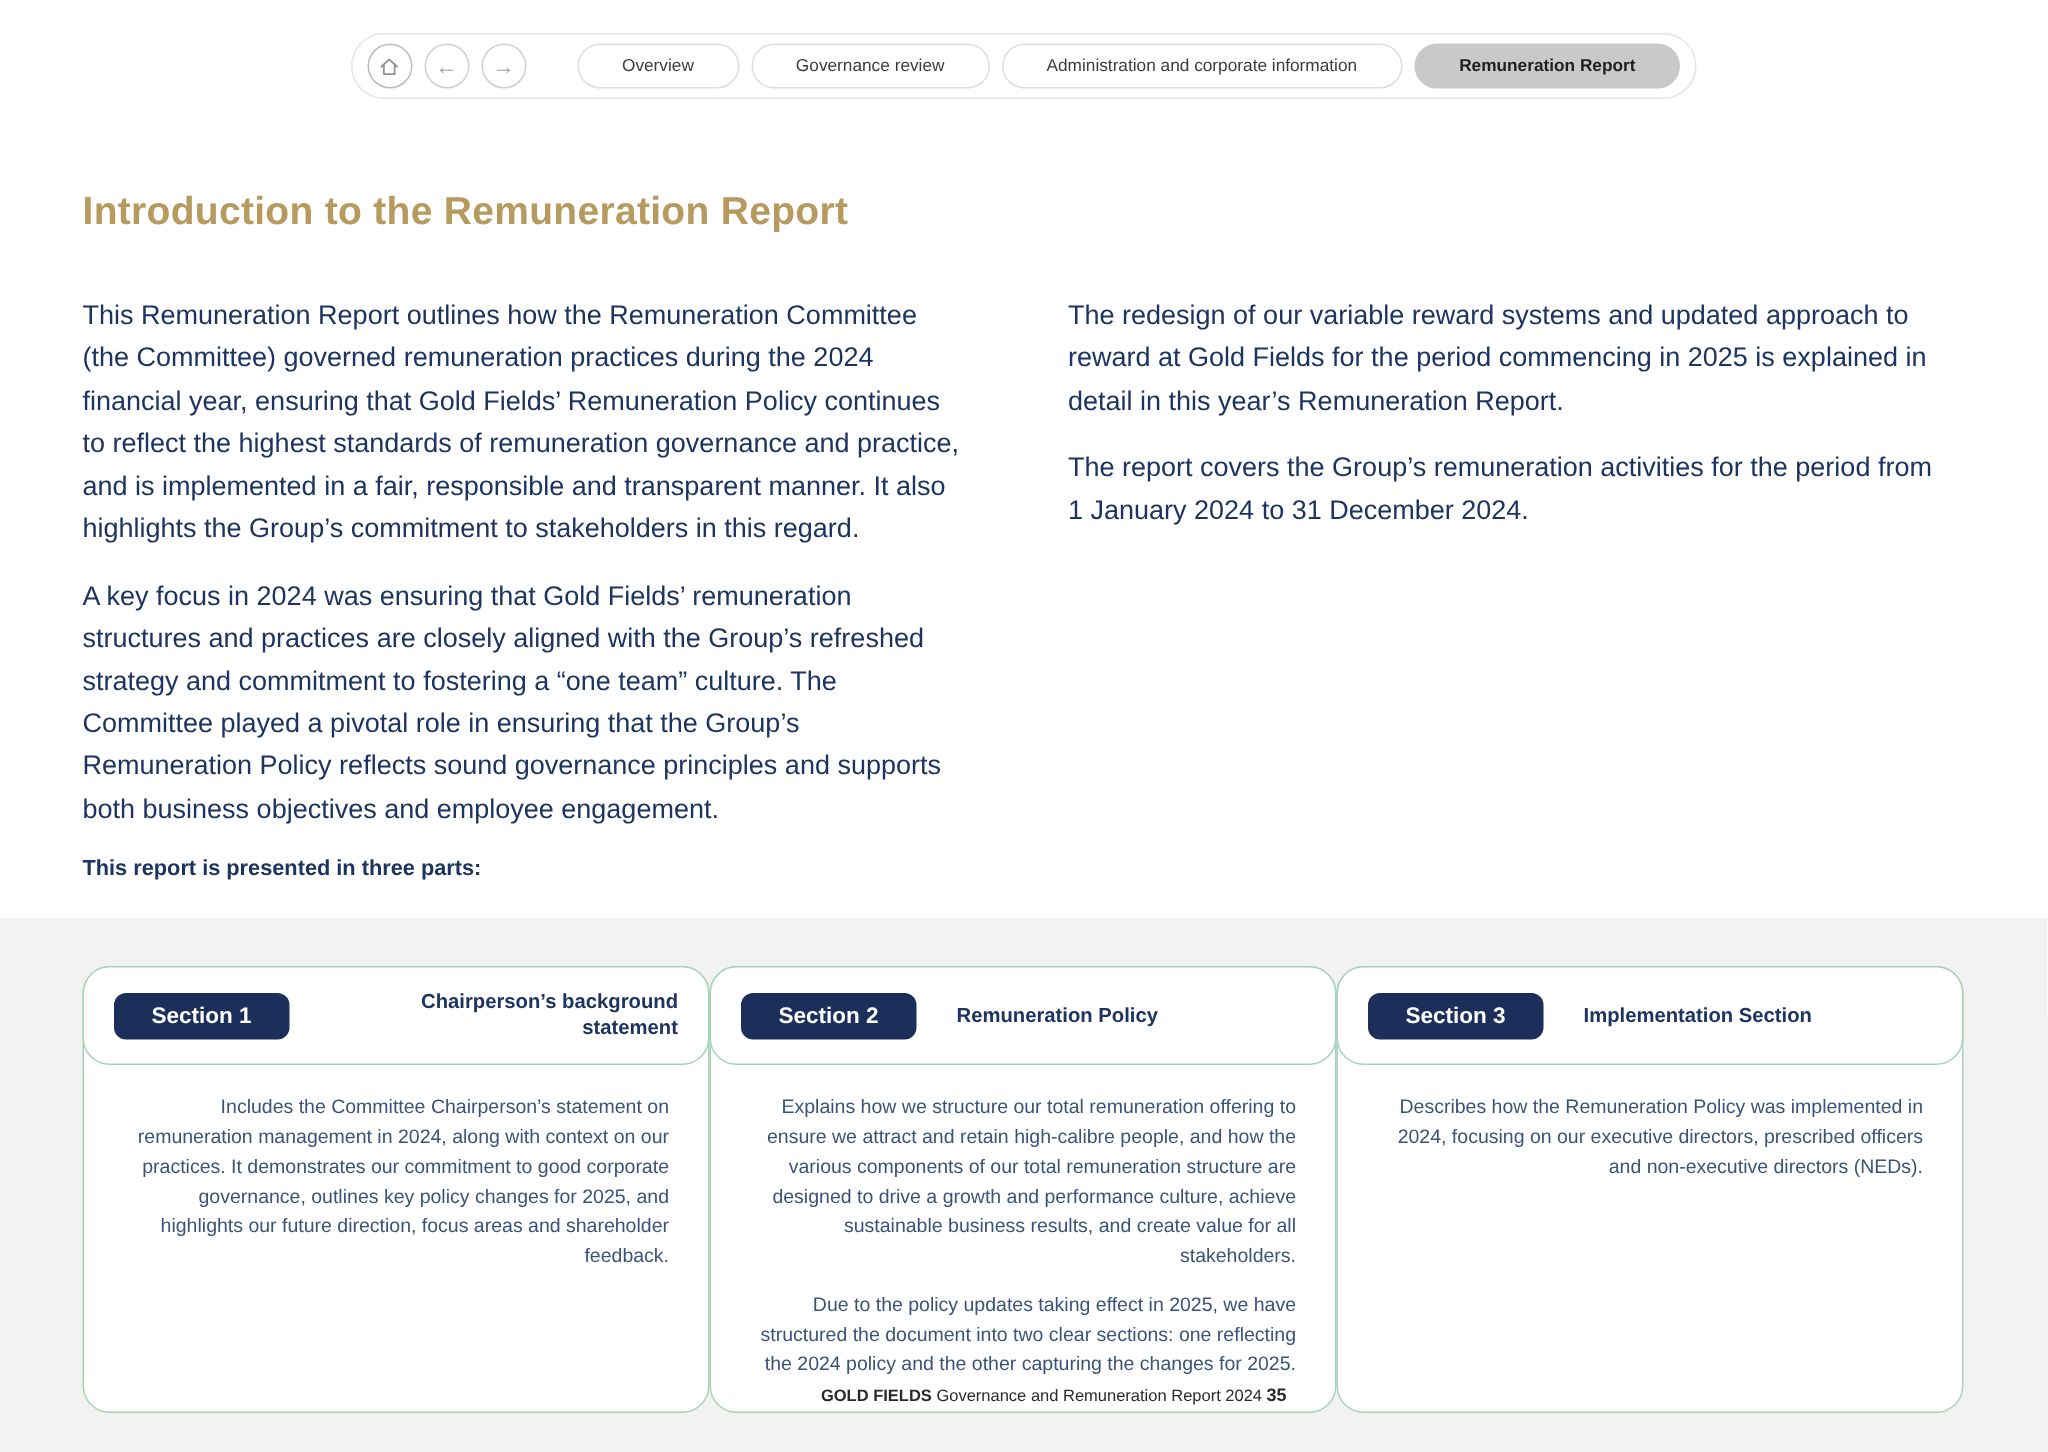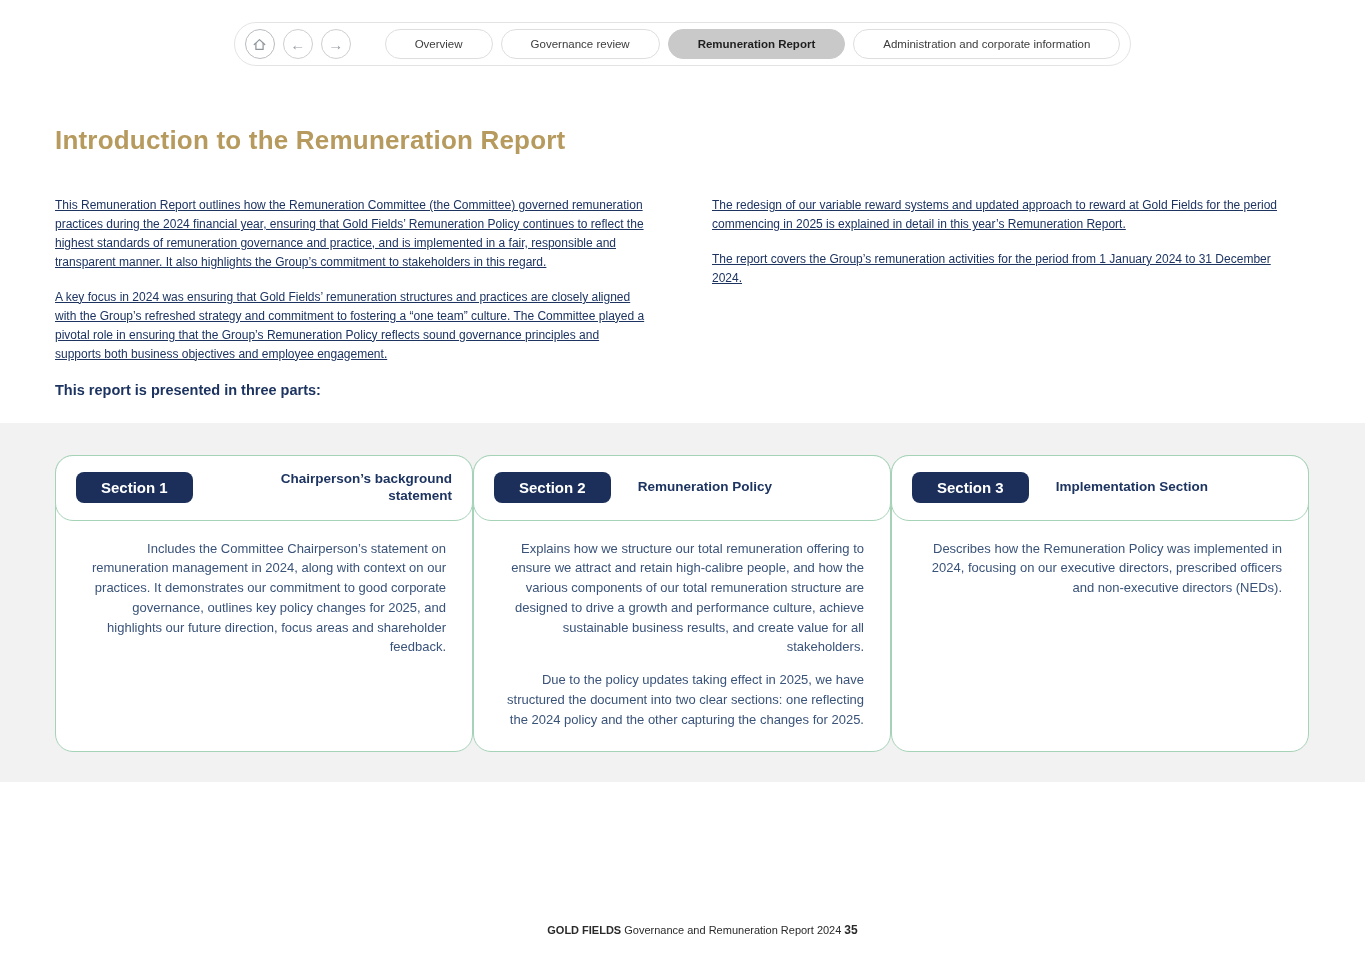--- a/index.html
+++ b/index.html
@@ -63,21 +63,21 @@
     color: #b69а5e;
     color: #b69a5e;
     letter-spacing: 0.2px;
   }
   .intro-cols {
     display: flex;
     gap: 67px;
     margin-top: 40px;
     color: #1d3461;
   }
-  .intro-col { font-size: 12px; line-height: 1.58; text-decoration: underline; }
+  .intro-col { font-size: 18px; line-height: 1.58; }
   .intro-col.left { width: 590px; flex: none; }
   .intro-col.right { width: 578px; flex: none; }
   .intro-col p + p { margin-top: 16px; }
   .lead-line {
     margin-top: 18px;
     font-size: 14.5px;
     font-weight: bold;
     color: #1d3461;
   }
 
@@ -161,22 +161,22 @@
   <div class="nav-circle">
     <span class="nav-arrow">←</span>
   </div>
   <div class="nav-circle">
     <span class="nav-arrow">→</span>
   </div>
 
   <div class="nav-tabs">
     <button class="nav-tab">Overview</button>
     <button class="nav-tab">Governance review</button>
+    <button class="nav-tab">Administration and corporate information</button>
     <button class="nav-tab active">Remuneration Report</button>
-    <button class="nav-tab">Administration and corporate information</button>
   </div>
 </nav>
 
 <main class="content">
   <h1 class="page-title">Introduction to the Remuneration Report</h1>
 
   <div class="intro-cols">
     <div class="intro-col left">
       <p>This Remuneration Report outlines how the Remuneration Committee (the Committee) governed remuneration practices during the 2024 financial year, ensuring that Gold Fields’ Remuneration Policy continues to reflect the highest standards of remuneration governance and practice, and is implemented in a fair, responsible and transparent manner. It also highlights the Group’s commitment to stakeholders in this regard.</p>
       <p>A key focus in 2024 was ensuring that Gold Fields’ remuneration structures and practices are closely aligned with the Group’s refreshed strategy and commitment to fostering a “one team” culture. The Committee played a pivotal role in ensuring that the Group’s Remuneration Policy reflects sound governance principles and supports both business objectives and employee engagement.</p>

